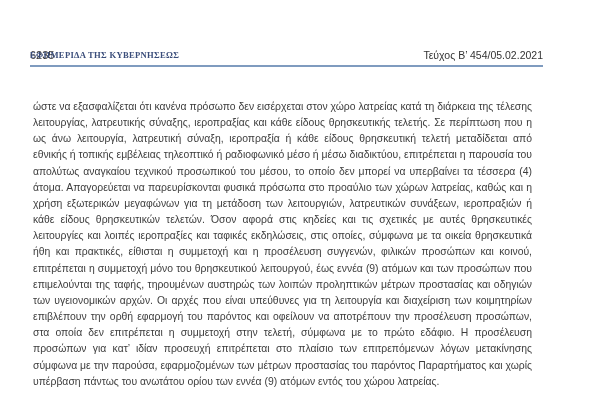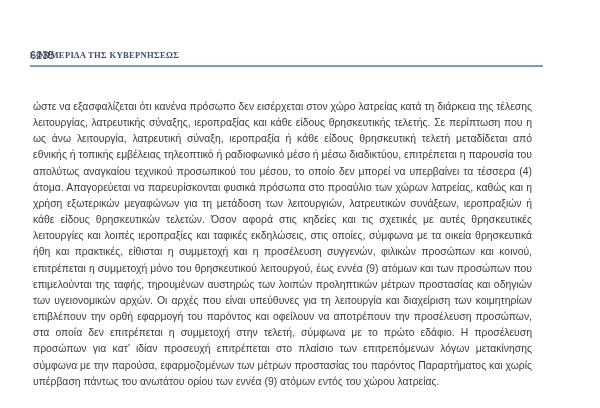--- a/index.html
+++ b/index.html
@@ -37,18 +37,19 @@
     text-align: justify; color: #3c3c3c;
   }
   .body-text p { margin: 0; }
 </style>
 </head>
 <body>
 
 <div class="page-header">
   <span class="page-number">6235</span>
   <span class="journal-title">ΕΦΗΜΕΡΙΔΑ ΤΗΣ ΚΥΒΕΡΝΗΣΕΩΣ</span>
+  <span class="issue-info">Τεύχος Β’ 454/05.02.2021</span>
 </div>
 <div class="header-rule"></div>
 
 <div class="body-text">
   <p>ώστε να εξασφαλίζεται ότι κανένα πρόσωπο δεν εισέρχεται στον χώρο λατρείας κατά τη διάρκεια της τέλεσης λειτουργίας, λατρευτικής σύναξης, ιεροπραξίας και κάθε είδους θρησκευτικής τελετής. Σε περίπτωση που η ως άνω λειτουργία, λατρευτική σύναξη, ιεροπραξία ή κάθε είδους θρησκευτική τελετή μεταδίδεται από εθνικής ή τοπικής εμβέλειας τηλεοπτικό ή ραδιοφωνικό μέσο ή μέσω διαδικτύου, επιτρέπεται η παρουσία του απολύτως αναγκαίου τεχνικού προσωπικού του μέσου, το οποίο δεν μπορεί να υπερβαίνει τα τέσσερα (4) άτομα. Απαγορεύεται να παρευρίσκονται φυσικά πρόσωπα στο προαύλιο των χώρων λατρείας, καθώς και η χρήση εξωτερικών μεγαφώνων για τη μετάδοση των λειτουργιών, λατρευτικών συνάξεων, ιεροπραξιών ή κάθε είδους θρησκευτικών τελετών. Όσον αφορά στις κηδείες και τις σχετικές με αυτές θρησκευτικές λειτουργίες και λοιπές ιεροπραξίες και ταφικές εκδηλώσεις, στις οποίες, σύμφωνα με τα οικεία θρησκευτικά ήθη και πρακτικές, είθισται η συμμετοχή και η προσέλευση συγγενών, φιλικών προσώπων και κοινού, επιτρέπεται η συμμετοχή μόνο του θρησκευτικού λειτουργού, έως εννέα (9) ατόμων και των προσώπων που επιμελούνται της ταφής, τηρουμένων αυστηρώς των λοιπών προληπτικών μέτρων προστασίας και οδηγιών των υγειονομικών αρχών. Οι αρχές που είναι υπεύθυνες για τη λειτουργία και διαχείριση των κοιμητηρίων επιβλέπουν την ορθή εφαρμογή του παρόντος και οφείλουν να αποτρέπουν την προσέλευση προσώπων, στα οποία δεν επιτρέπεται η συμμετοχή στην τελετή, σύμφωνα με το πρώτο εδάφιο. Η προσέλευση προσώπων για κατ’ ιδίαν προσευχή επιτρέπεται στο πλαίσιο των επιτρεπόμενων λόγων μετακίνησης σύμφωνα με την παρούσα, εφαρμοζομένων των μέτρων προστασίας του παρόντος Παραρτήματος και χωρίς υπέρβαση πάντως του ανωτάτου ορίου των εννέα (9) ατόμων εντός του χώρου λατρείας.</p>
 </div>
 
 </body></html>

